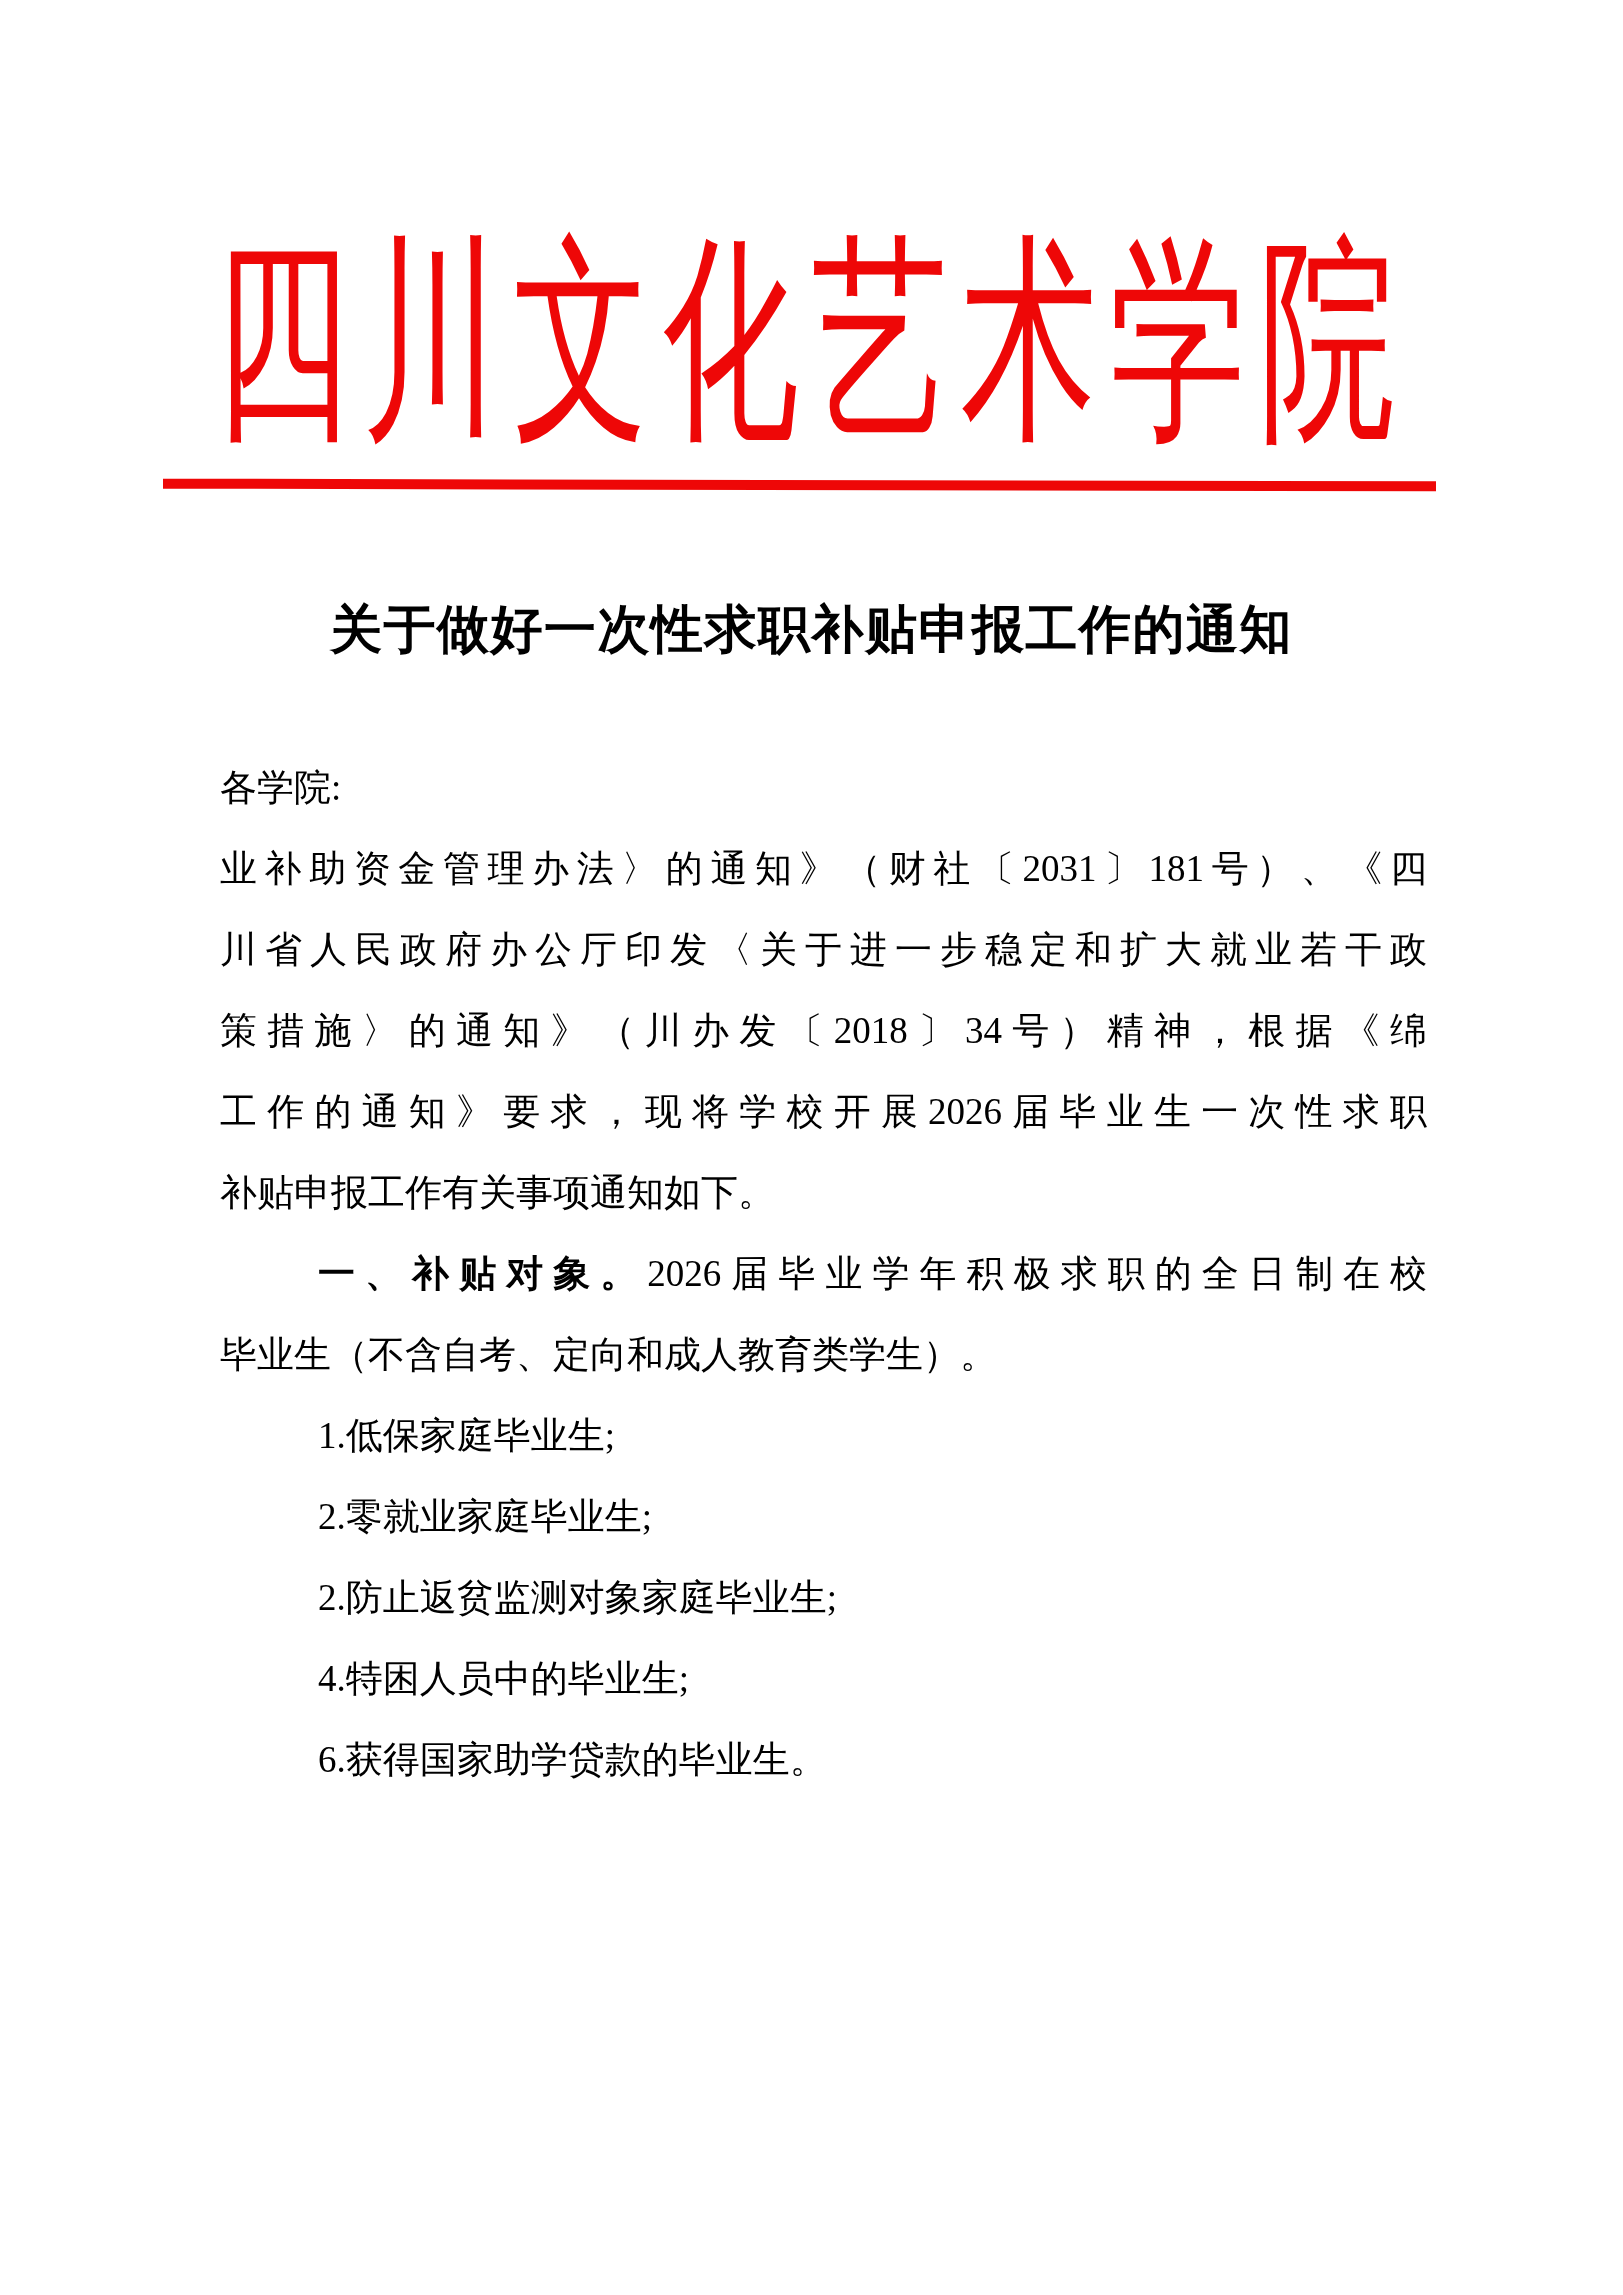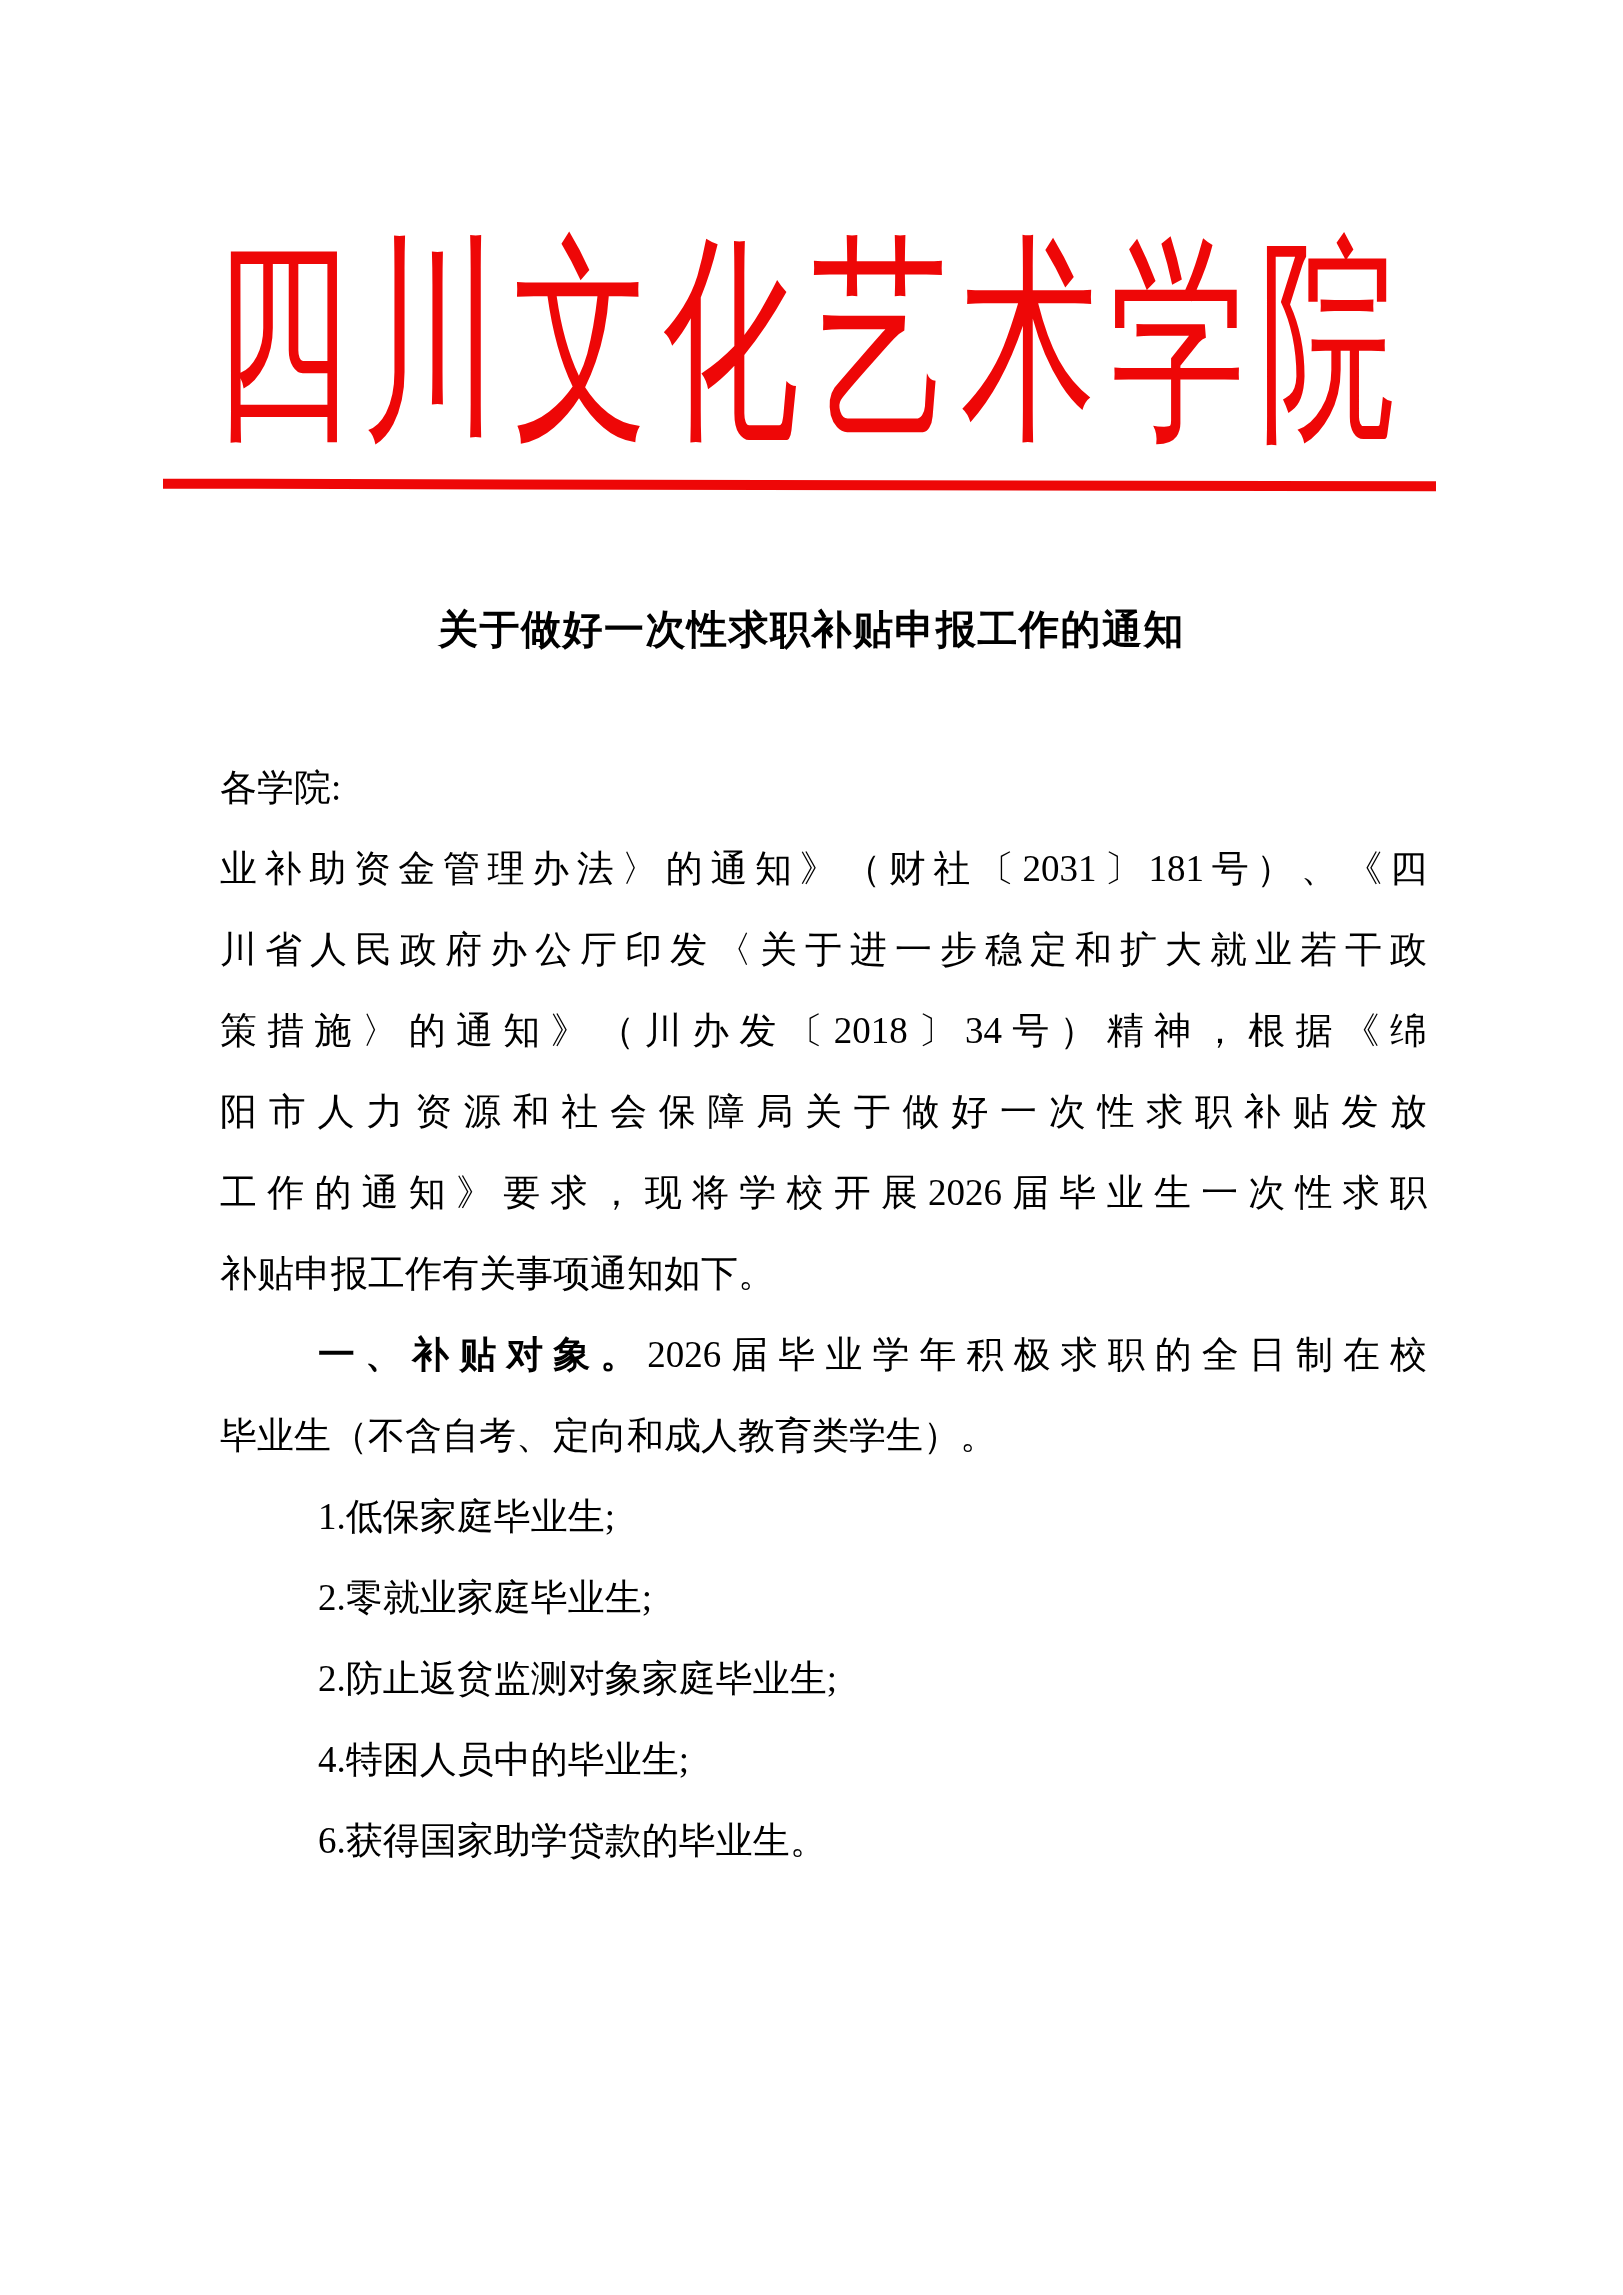--- a/index.html
+++ b/index.html
@@ -36,21 +36,21 @@
   }
   .rule-top { top: 480px; transform: rotate(0.12deg); }
   .rule-bottom { top: 2092px; transform: rotate(-0.42deg); }
   .doc-title {
     position: absolute;
     top: 588px;
     left: 0;
     width: 100%;
     margin: 0;
     text-align: center;
-    font-size: 40px;
+    font-size: 52px;
     line-height: 84px;
     font-weight: bold;
     letter-spacing: 1.5px;
     white-space: nowrap;
     color: #000000;
   }
   .body-text {
     position: absolute;
     top: 747px;
     left: 220px;
@@ -92,21 +92,20 @@
 
   <h1 class="doc-title">关于做好一次性求职补贴申报工作的通知</h1>
 
   <div class="body-text">
 
     <div class="line">各学院:</div>
 
     <div class="line fill">业补助资金管理办法〉的通知》（财社〔2031〕181号）、《四</div>
     <div class="line fill">川省人民政府办公厅印发〈关于进一步稳定和扩大就业若干政</div>
     <div class="line fill">策措施〉的通知》（川办发〔2018〕34号）精神，根据《绵</div>
-    <div class="line fill">阳市人力资源和社会保障局关于做好一次性求职补贴发放</div>
     <div class="line fill">工作的通知》要求，现将学校开展2026届毕业生一次性求职</div>
     <div class="line">补贴申报工作有关事项通知如下。</div>
 
     <div class="line fill indent">
       <span class="bold">一、补贴对象。</span><span>2026届毕业学年积极求职的全日制在校</span>
     </div>
     <div class="line">毕业生（不含自考、定向和成人教育类学生）。</div>
 
     <div class="line indent">1.低保家庭毕业生;</div>
     <div class="line indent">2.零就业家庭毕业生;</div>

